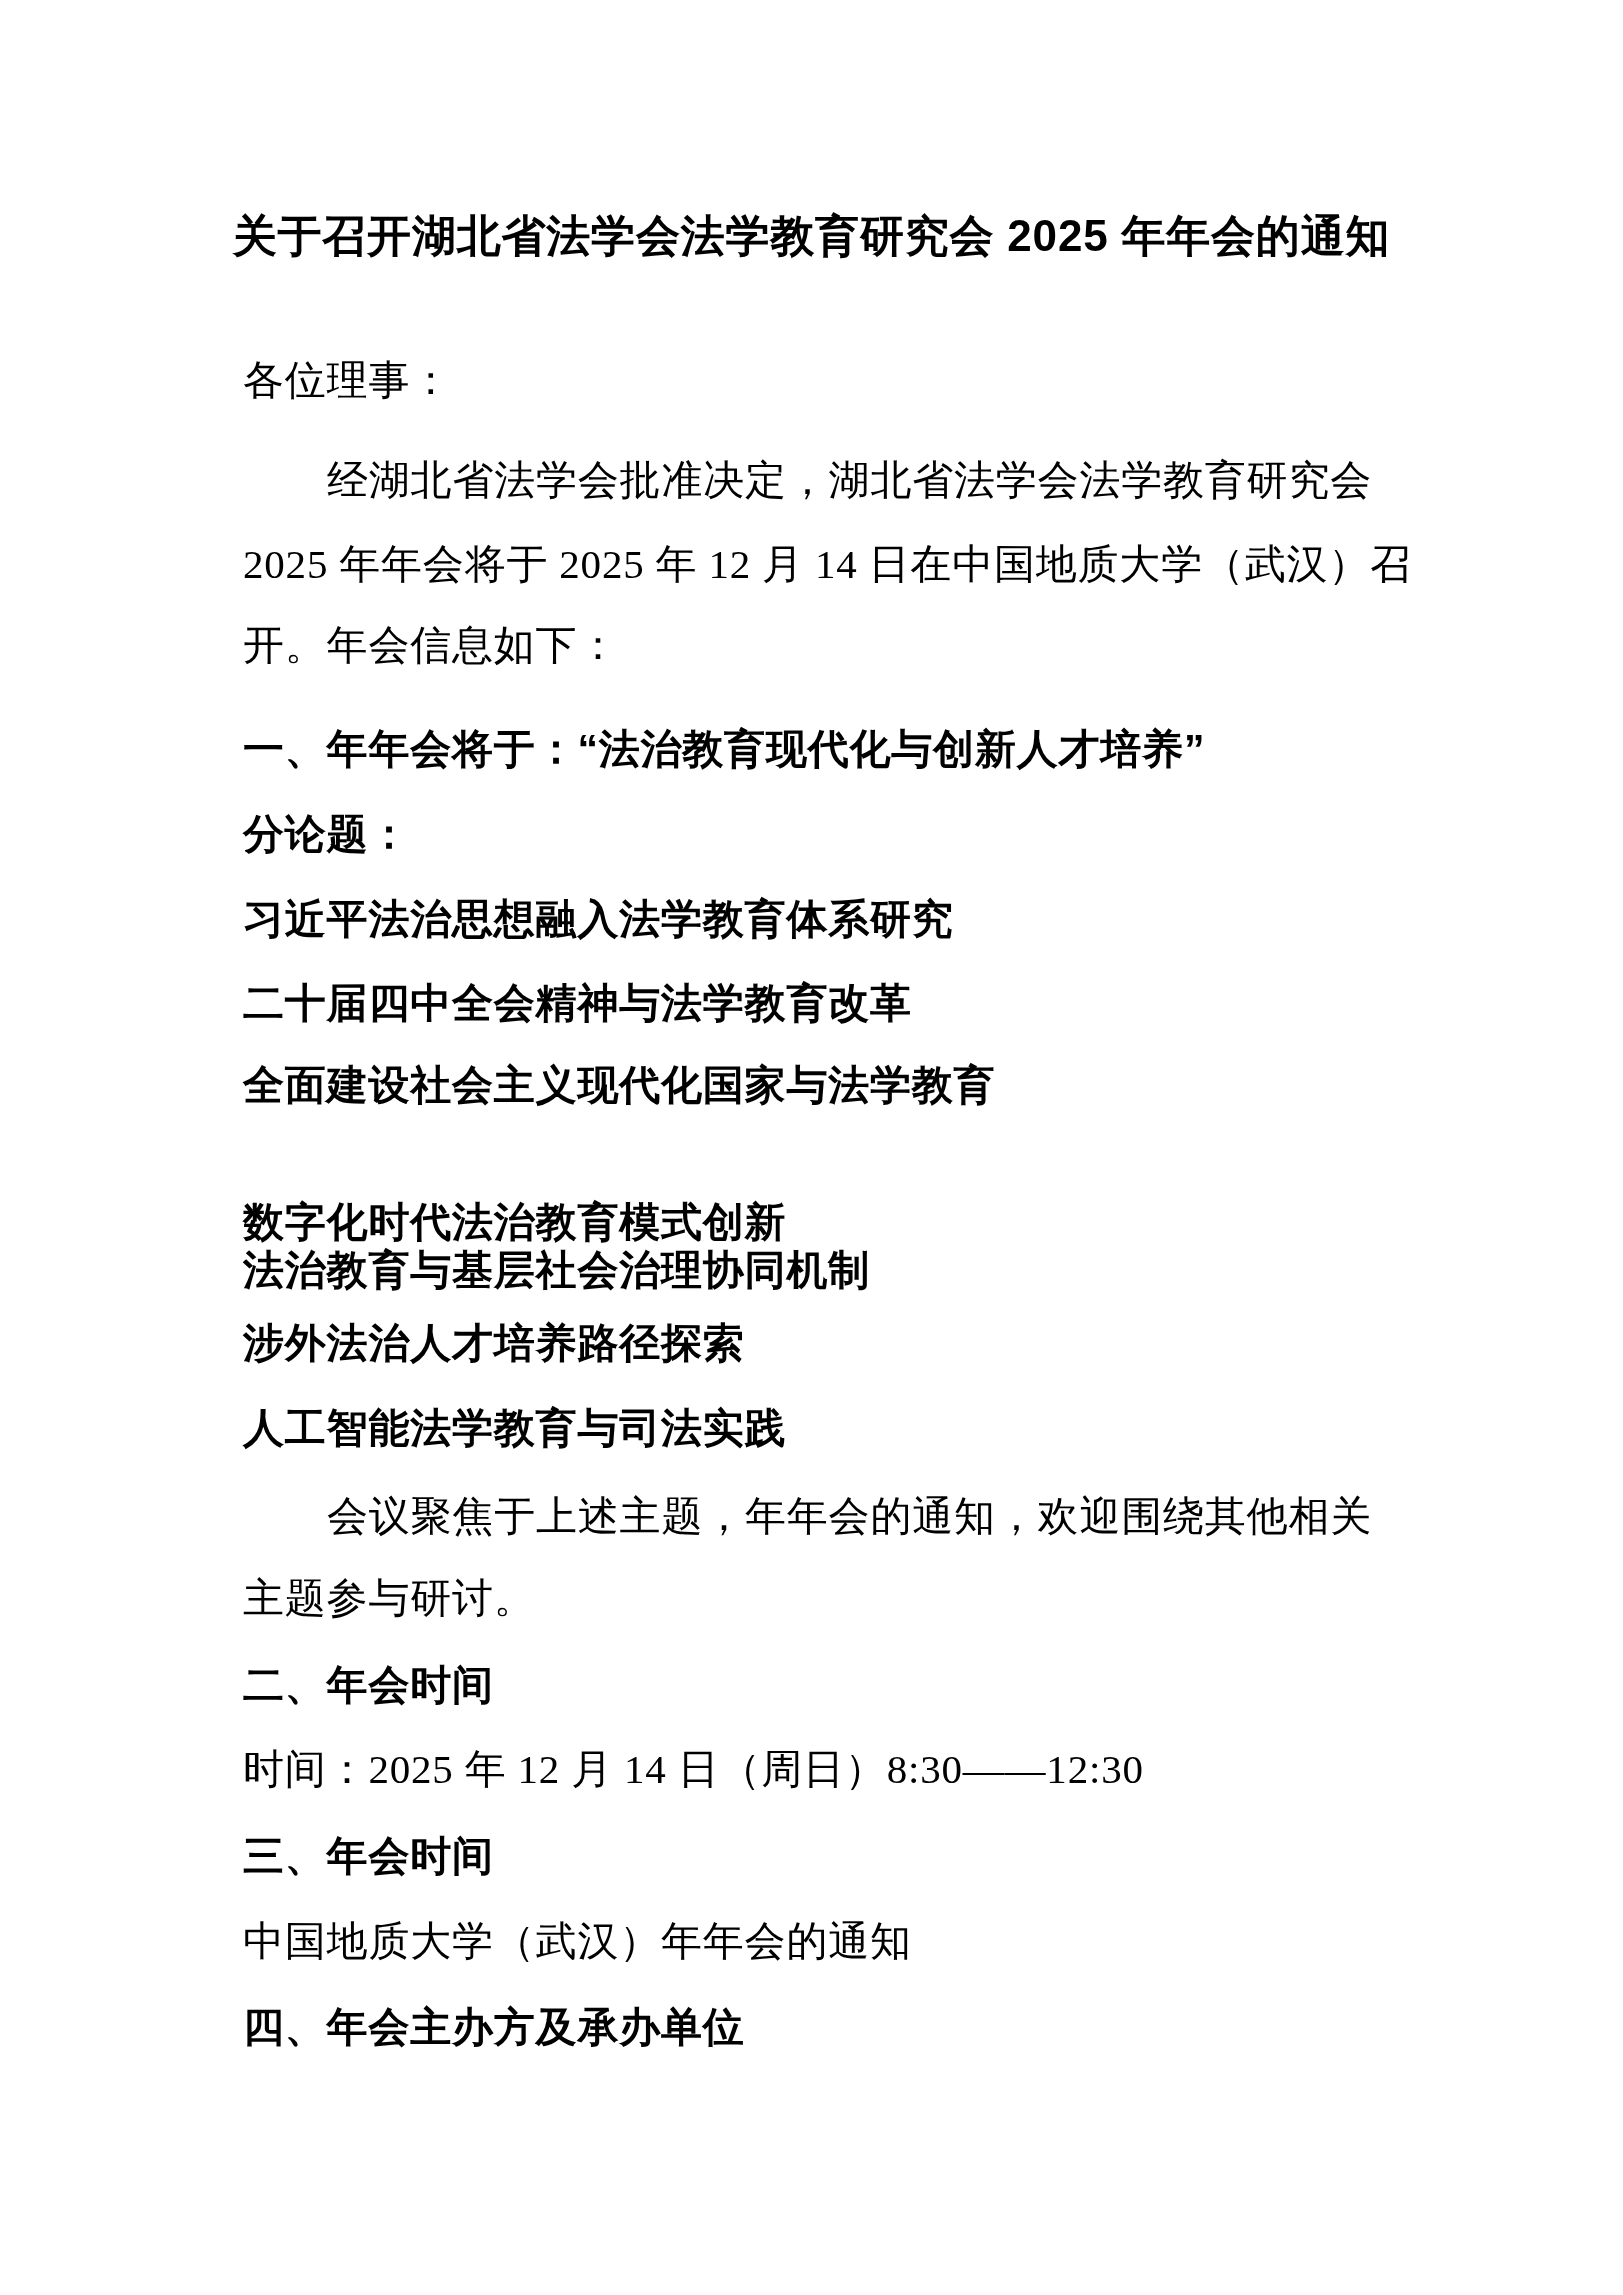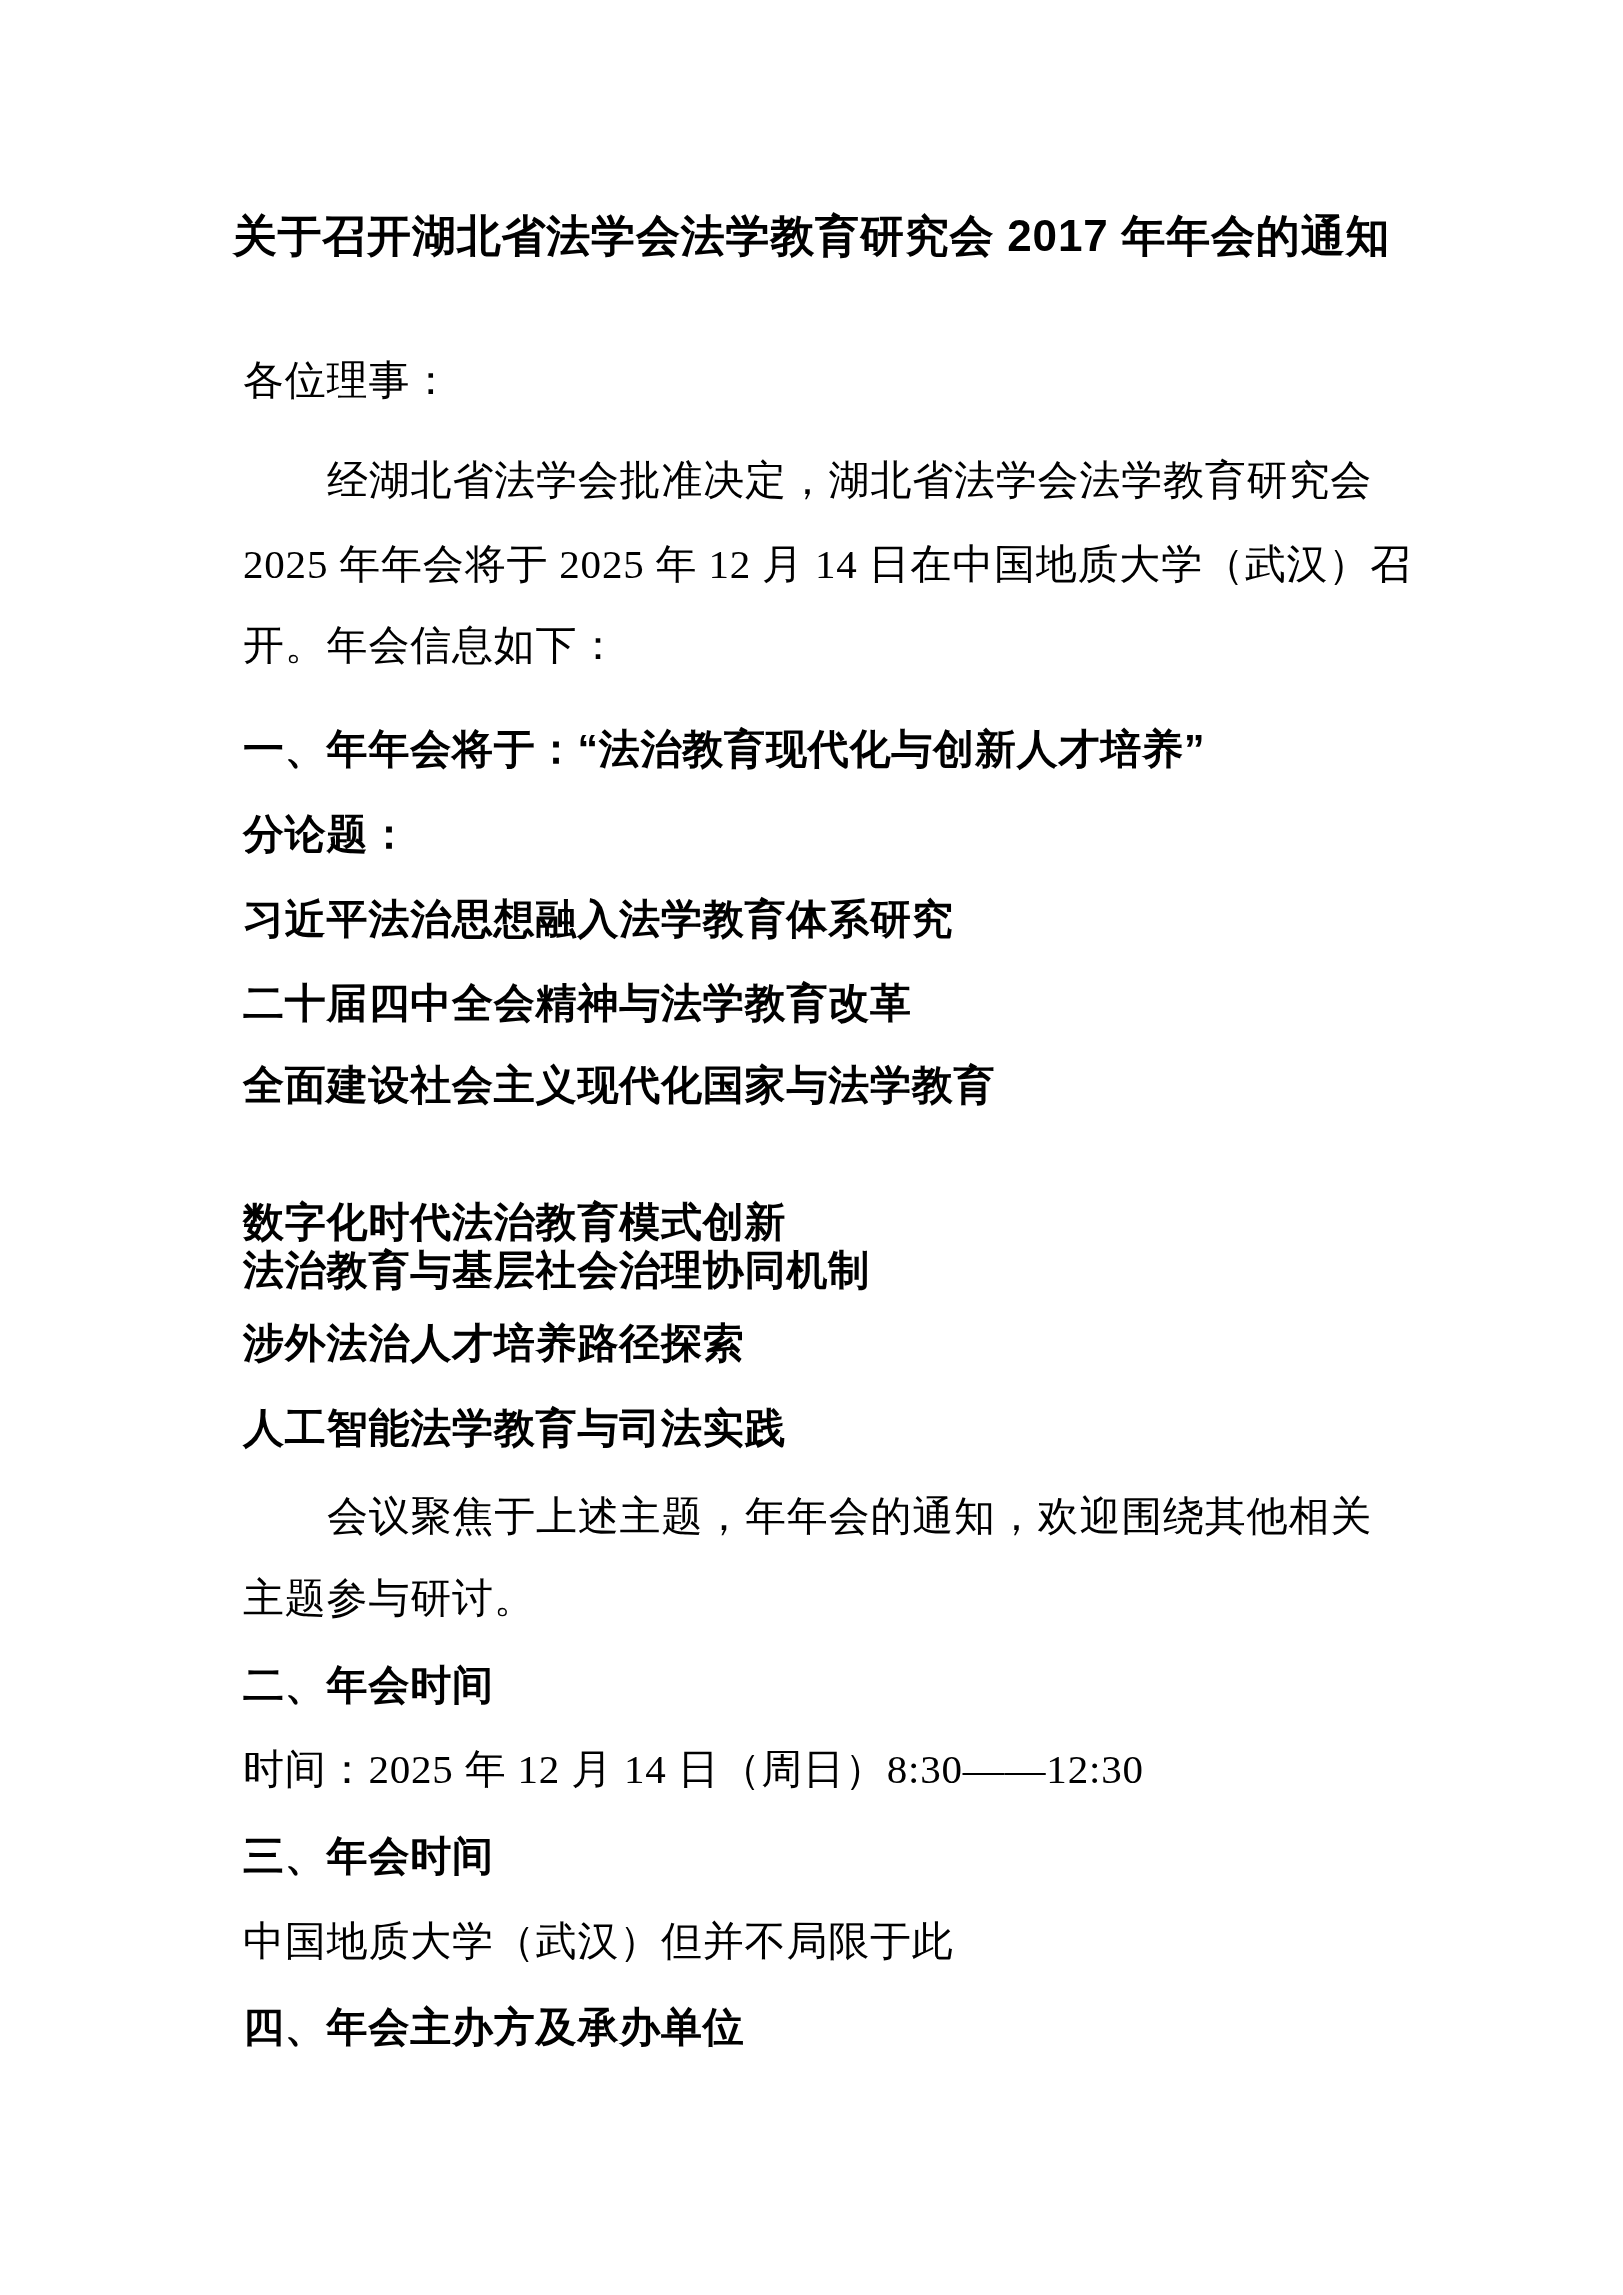--- a/index.html
+++ b/index.html
@@ -51,21 +51,21 @@
   }
   .indent {
     padding-left: 84px;
   }
 </style>
 </head>
 <body>
 
 <div class="page">
 
-  <h1 class="title">关于召开湖北省法学会法学教育研究会 2017 年年会的通知</h1>
+  <h1 class="title">关于召开湖北省法学会法学教育研究会 2025 年年会的通知</h1>
 
   <div class="line fs" style="top:338px">各位理事：</div>
 
   <div class="line fs indent" style="top:438px">经湖北省法学会批准决定，湖北省法学会法学教育研究会</div>
 
   <div class="line fs" style="top:522px">2025 年年会将于 2025 年 12 月 14 日在中国地质大学（武汉）召</div>
 
   <div class="line fs" style="top:603px">开。年会信息如下：</div>
 
   <div class="line hei" style="top:707px">一、年年会将于：“法治教育现代化与创新人才培养”</div>
@@ -89,18 +89,18 @@
   <div class="line fs indent" style="top:1474px">会议聚焦于上述主题，年年会的通知，欢迎围绕其他相关</div>
 
   <div class="line fs" style="top:1556px">主题参与研讨。</div>
 
   <div class="line hei" style="top:1643px">二、年会时间</div>
 
   <div class="line fs" style="top:1727px">时间：2025 年 12 月 14 日（周日）8:30——12:30</div>
 
   <div class="line hei" style="top:1814px">三、年会时间</div>
 
-  <div class="line fs" style="top:1899px">中国地质大学（武汉）但并不局限于此</div>
+  <div class="line fs" style="top:1899px">中国地质大学（武汉）年年会的通知</div>
 
   <div class="line hei" style="top:1985px">四、年会主办方及承办单位</div>
 
 </div>
 
 
 </body></html>

